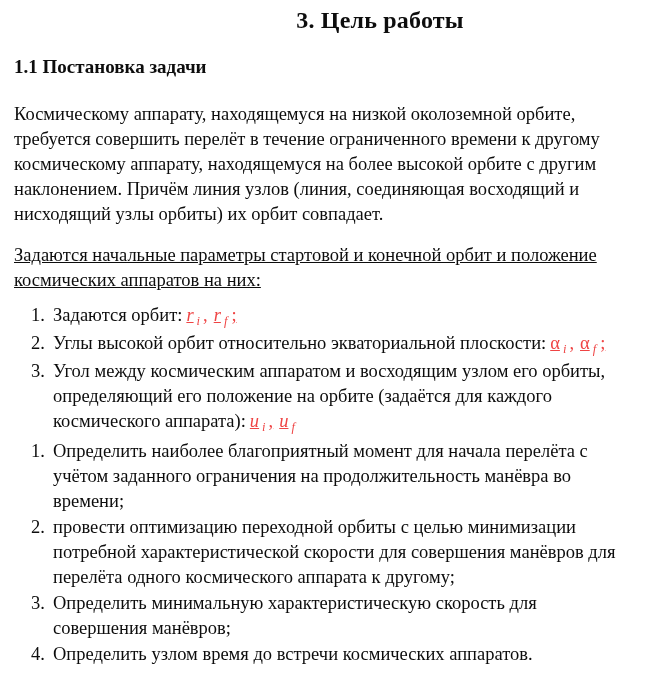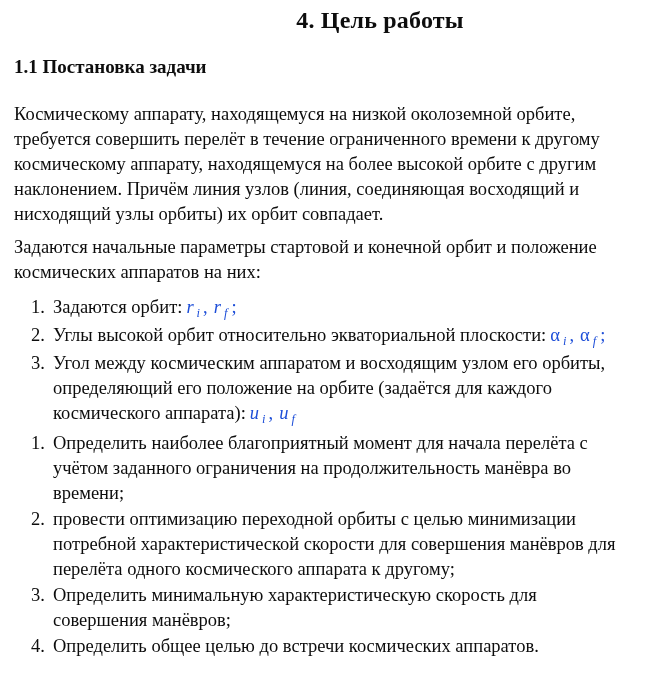--- a/index.html
+++ b/index.html
@@ -18,55 +18,55 @@
   }
   h2.section-heading {
     font-size: 19px; line-height: 24px; font-weight: bold;
     margin: 21px 0 0 0;
   }
   p.body-par {
     font-size: 18.5px; line-height: 25px;
     margin: 0; white-space: pre-line;
   }
   p.intro { margin-top: 23px; }
-  p.given { margin-top: 8px; }
+  p.given { margin-top: 16px; text-decoration: underline; }
   p.need  { margin-top: 12px; }
 
   .list { margin-top: 10px; }
   .list.tasks { margin-top: 5px; }
   .li-row { display: flex; margin-bottom: 3px; }
   .list.tasks .li-row { margin-bottom: 1px; }
   .li-marker {
     flex: 0 0 22px; margin-left: 17px;
     font-size: 18.5px; line-height: 25px;
   }
   .li-content {
     flex: 1 1 auto; font-size: 18.5px; line-height: 25px;
   }
   .lines { white-space: pre-line; }
 
   
-  .formula { color: #1d4ed8; white-space: nowrap; }
+  .formula { color: #ef4444; white-space: nowrap; text-decoration: underline; }
   .formula .fb { font-style: italic; font-family: "Liberation Serif", serif; }
   .formula .fb.upright { font-style: normal; }
   .formula sub {
     font-size: 12.5px; font-style: italic;
     position: relative; top: 4px; vertical-align: baseline;
     margin: 0 1px 0 3px; line-height: 0;
   }
   .formula .fsep { margin: 0 6px 0 2px; }
   .formula .ftail { margin-left: 3px; }
   .li-content .formula { margin-left: 4px; }
 </style>
 </head>
 <body>
 
 <div class="page">
 
-  <h1 class="doc-title">4. Цель работы</h1>
+  <h1 class="doc-title">3. Цель работы</h1>
 
   <h2 class="section-heading">1.1 Постановка задачи</h2>
 
   <p class="body-par intro">Космическому аппарату, находящемуся на низкой околоземной орбите,
 требуется совершить перелёт в течение ограниченного времени к другому
 космическому аппарату, находящемуся на более высокой орбите с другим
 наклонением. Причём линия узлов (линия, соединяющая восходящий и
 нисходящий узлы орбиты) их орбит совпадает.</p>
 
   <p class="body-par given">Задаются начальные параметры стартовой и конечной орбит и положение
@@ -124,19 +124,19 @@
       <span class="li-marker">3.</span>
       <div class="li-content">
         <span class="lines">Определить минимальную характеристическую скорость для
 совершения манёвров;</span>
       </div>
     </div>
 
     <div class="li-row">
       <span class="li-marker">4.</span>
       <div class="li-content">
-        <span class="lines">Определить общее целью до встречи космических аппаратов.</span>
+        <span class="lines">Определить узлом время до встречи космических аппаратов.</span>
       </div>
     </div>
 
   </div>
 
 </div>
 
 </body></html>

